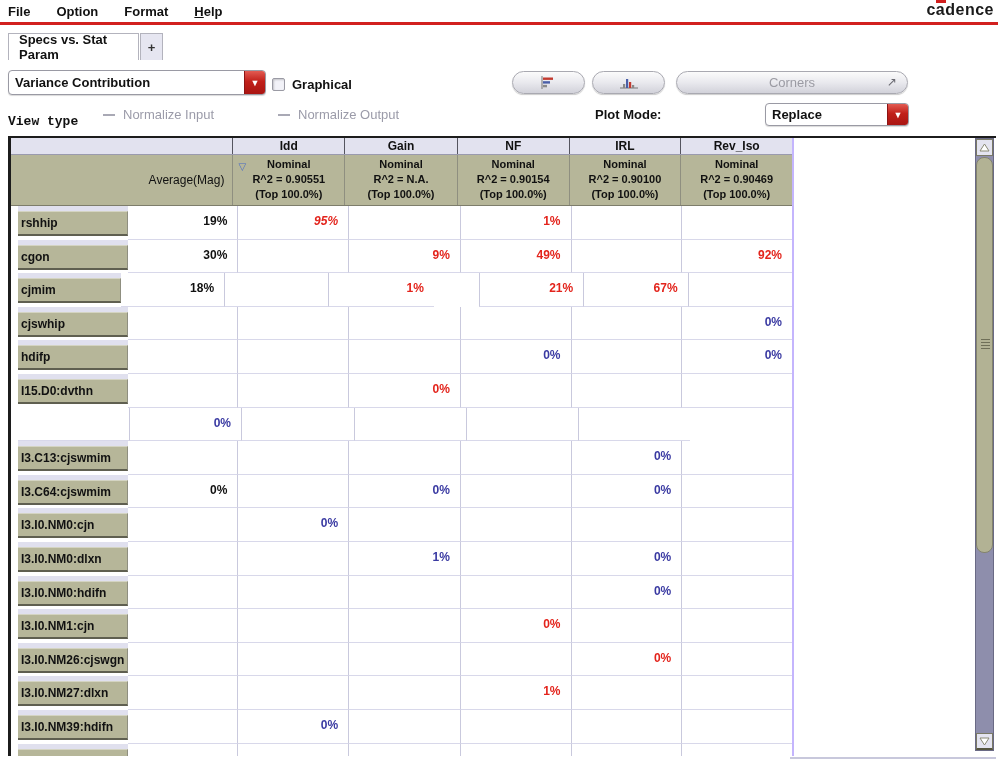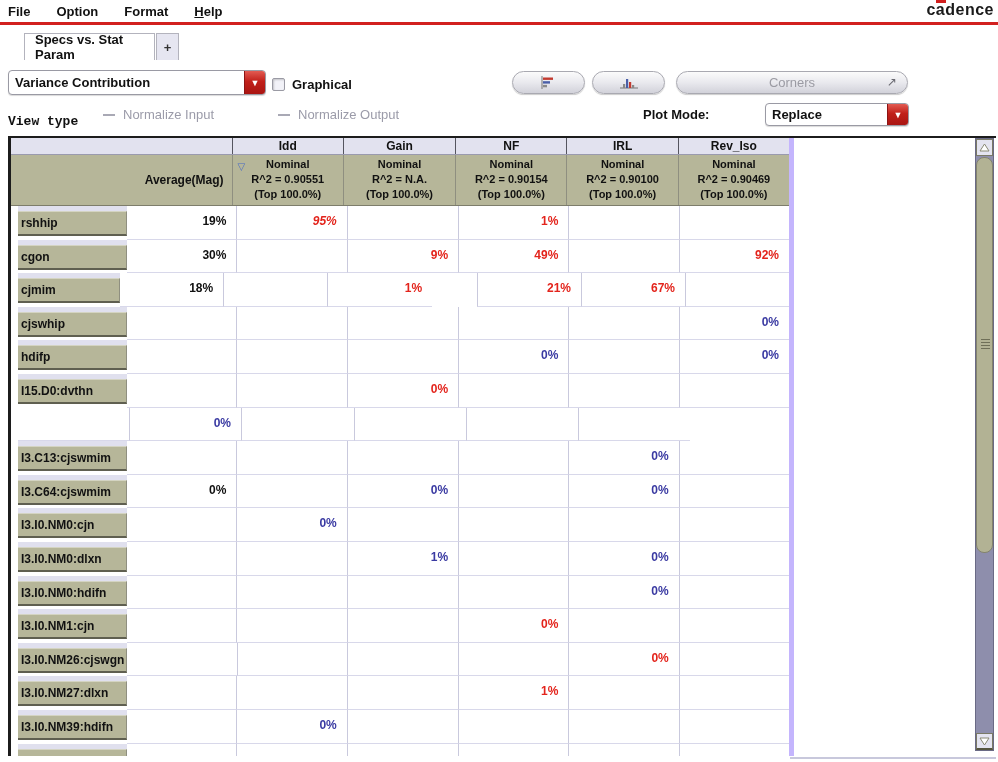--- a/index.html
+++ b/index.html
@@ -11,21 +11,21 @@
   .menubar { position:absolute; top:0; left:0; right:120px; height:22px; padding-left:8px;
     display:flex; align-items:center; gap:26px; font-size:13px; font-weight:700; }
   .menu-item { cursor:default; }
   .redline { position:absolute; top:22px; left:0; width:998px; height:3px; background:#d2201f; }
   .cadence { position:absolute; top:1px; right:4px; font-size:16px; font-weight:700;
     letter-spacing:0.5px; color:#1a1a1a; }
   .cadence .abar { position:relative; }
   .cadence .abar::before { content:""; position:absolute; top:-1px; left:0; width:10px; height:3px; background:#d2201f; }
 
   
-  .tabbar { position:absolute; top:33px; left:8px; height:27px; display:flex;margin-left:16px; }
+  .tabbar { position:absolute; top:33px; left:8px; height:27px; display:flex; }
   .tab { width:131px; height:27px; background:#fff; border:1px solid #b3b3bd; border-bottom:none;
     font-size:13px; font-weight:700; display:flex; align-items:center; padding-left:10px; }
   .tab-add { width:23px; height:27px; margin-left:1px; background:#e6e6f1; border:1px solid #b3b3bd;
     border-bottom:none; font-size:13px; font-weight:700; display:flex; align-items:center; justify-content:center; color:#333; }
 
   
   .combo { position:absolute; height:25px; background:#fff; border:1px solid #9a9aa4; border-radius:4px;
     display:flex; align-items:center; box-shadow:0 1px 1px rgba(0,0,0,0.15); }
   .combo .txt { flex:1; font-size:13px; font-weight:700; padding-left:6px; white-space:nowrap; overflow:hidden; }
   .combo .btn { width:21px; align-self:stretch; border-left:1px solid #8c1414; border-radius:0 3px 3px 0;
@@ -41,27 +41,27 @@
   .pillbtn { position:absolute; height:23px; border:1px solid #a9a9b1; border-radius:12px;
     background:linear-gradient(#fbfbfb,#e9e9ee 50%,#d2d2da); box-shadow:0 1px 1px rgba(0,0,0,0.2);
     display:flex; align-items:center; justify-content:center; font-size:13px; }
   .pillbtn.disabled { color:#9b9ba3; }
   .pill-arrow { position:absolute; right:10px; top:3px; color:#6a6a72; font-size:12px; }
 
   
   .tbl-topline { position:absolute; left:8px; top:136px; width:988px; height:2px; background:#1c1c1c; }
   .tbl-leftline { position:absolute; left:8px; top:136px; width:3px; height:620px; background:#1c1c1c; }
   .vtable { position:absolute; left:11px; top:138px; width:783px; height:618px; overflow:hidden; background:#fff;
-    border-right:5px solid #c4b5fd; }
+    border-right:2px solid #c4b5fd; }
   .hrow1 { display:flex; height:17px; background:#e2e2ef; border-bottom:1px solid #9a9aae; }
   .h1-corner { width:222px; }
   .h1cell { border-left:1px solid #55555f; font-size:12px; font-weight:700; text-align:center; line-height:16px; }
   .hrow2 { display:flex; height:51px; background:#b6b699; border-bottom:1px solid #7d7d6b; }
   .h2-corner { width:222px; display:flex; align-items:center; justify-content:flex-end;
-    padding-right:8px; font-size:12px; font-weight:700; }
+    padding-right:8px; font-size:12px; font-weight:400; }
   .h2cell { border-left:1px solid #8f8f80; font-size:11px; font-weight:700; text-align:center;
     padding-top:2px; line-height:15px; position:relative; }
   .sortind { position:absolute; left:5px; top:4px; font-size:10px; color:#4a6cc3; }
 
   .brow { display:flex; height:33.6px;padding-left:7px; }
   .lab { width:111px; position:relative; background:#fff; }
   .lab .strip { height:5px; background:#e0e0ee; }
   .labbox { height:25px; background:#b6b699; border-top:1px solid #d4d4c2; border-right:1px solid #8f8f80;
     border-bottom:2px solid #5f5f50; font-size:12px; font-weight:700; padding:4px 2px 0 3px;
     white-space:nowrap; overflow:hidden; }
@@ -129,21 +129,21 @@
     <span class="pill-arrow">↗</span>
   </div>
 
   <div class="lbl" style="left:8px; top:114px;font-family:Liberation Mono, monospace;">View type</div>
   <div class="dimrow" style="left:103px; top:107px;">
     <span class="dimdash"></span><span>Normalize Input</span>
   </div>
   <div class="dimrow" style="left:278px; top:107px;">
     <span class="dimdash"></span><span>Normalize Output</span>
   </div>
-  <div class="lbl" style="left:595px; top:107px;margin-left:48px;">Plot Mode:</div>
+  <div class="lbl" style="left:595px; top:107px;">Plot Mode:</div>
   <div class="combo" style="left:765px; top:103px; width:144px; height:23px;">
     <span class="txt">Replace</span>
     <span class="btn" style="font-size:9px;">▼</span>
   </div>
 
   <div class="tbl-topline"></div>
   <div class="tbl-leftline"></div>
   <div class="vtable">
     <div class="hrow1">
       <div class="h1-corner"></div>

